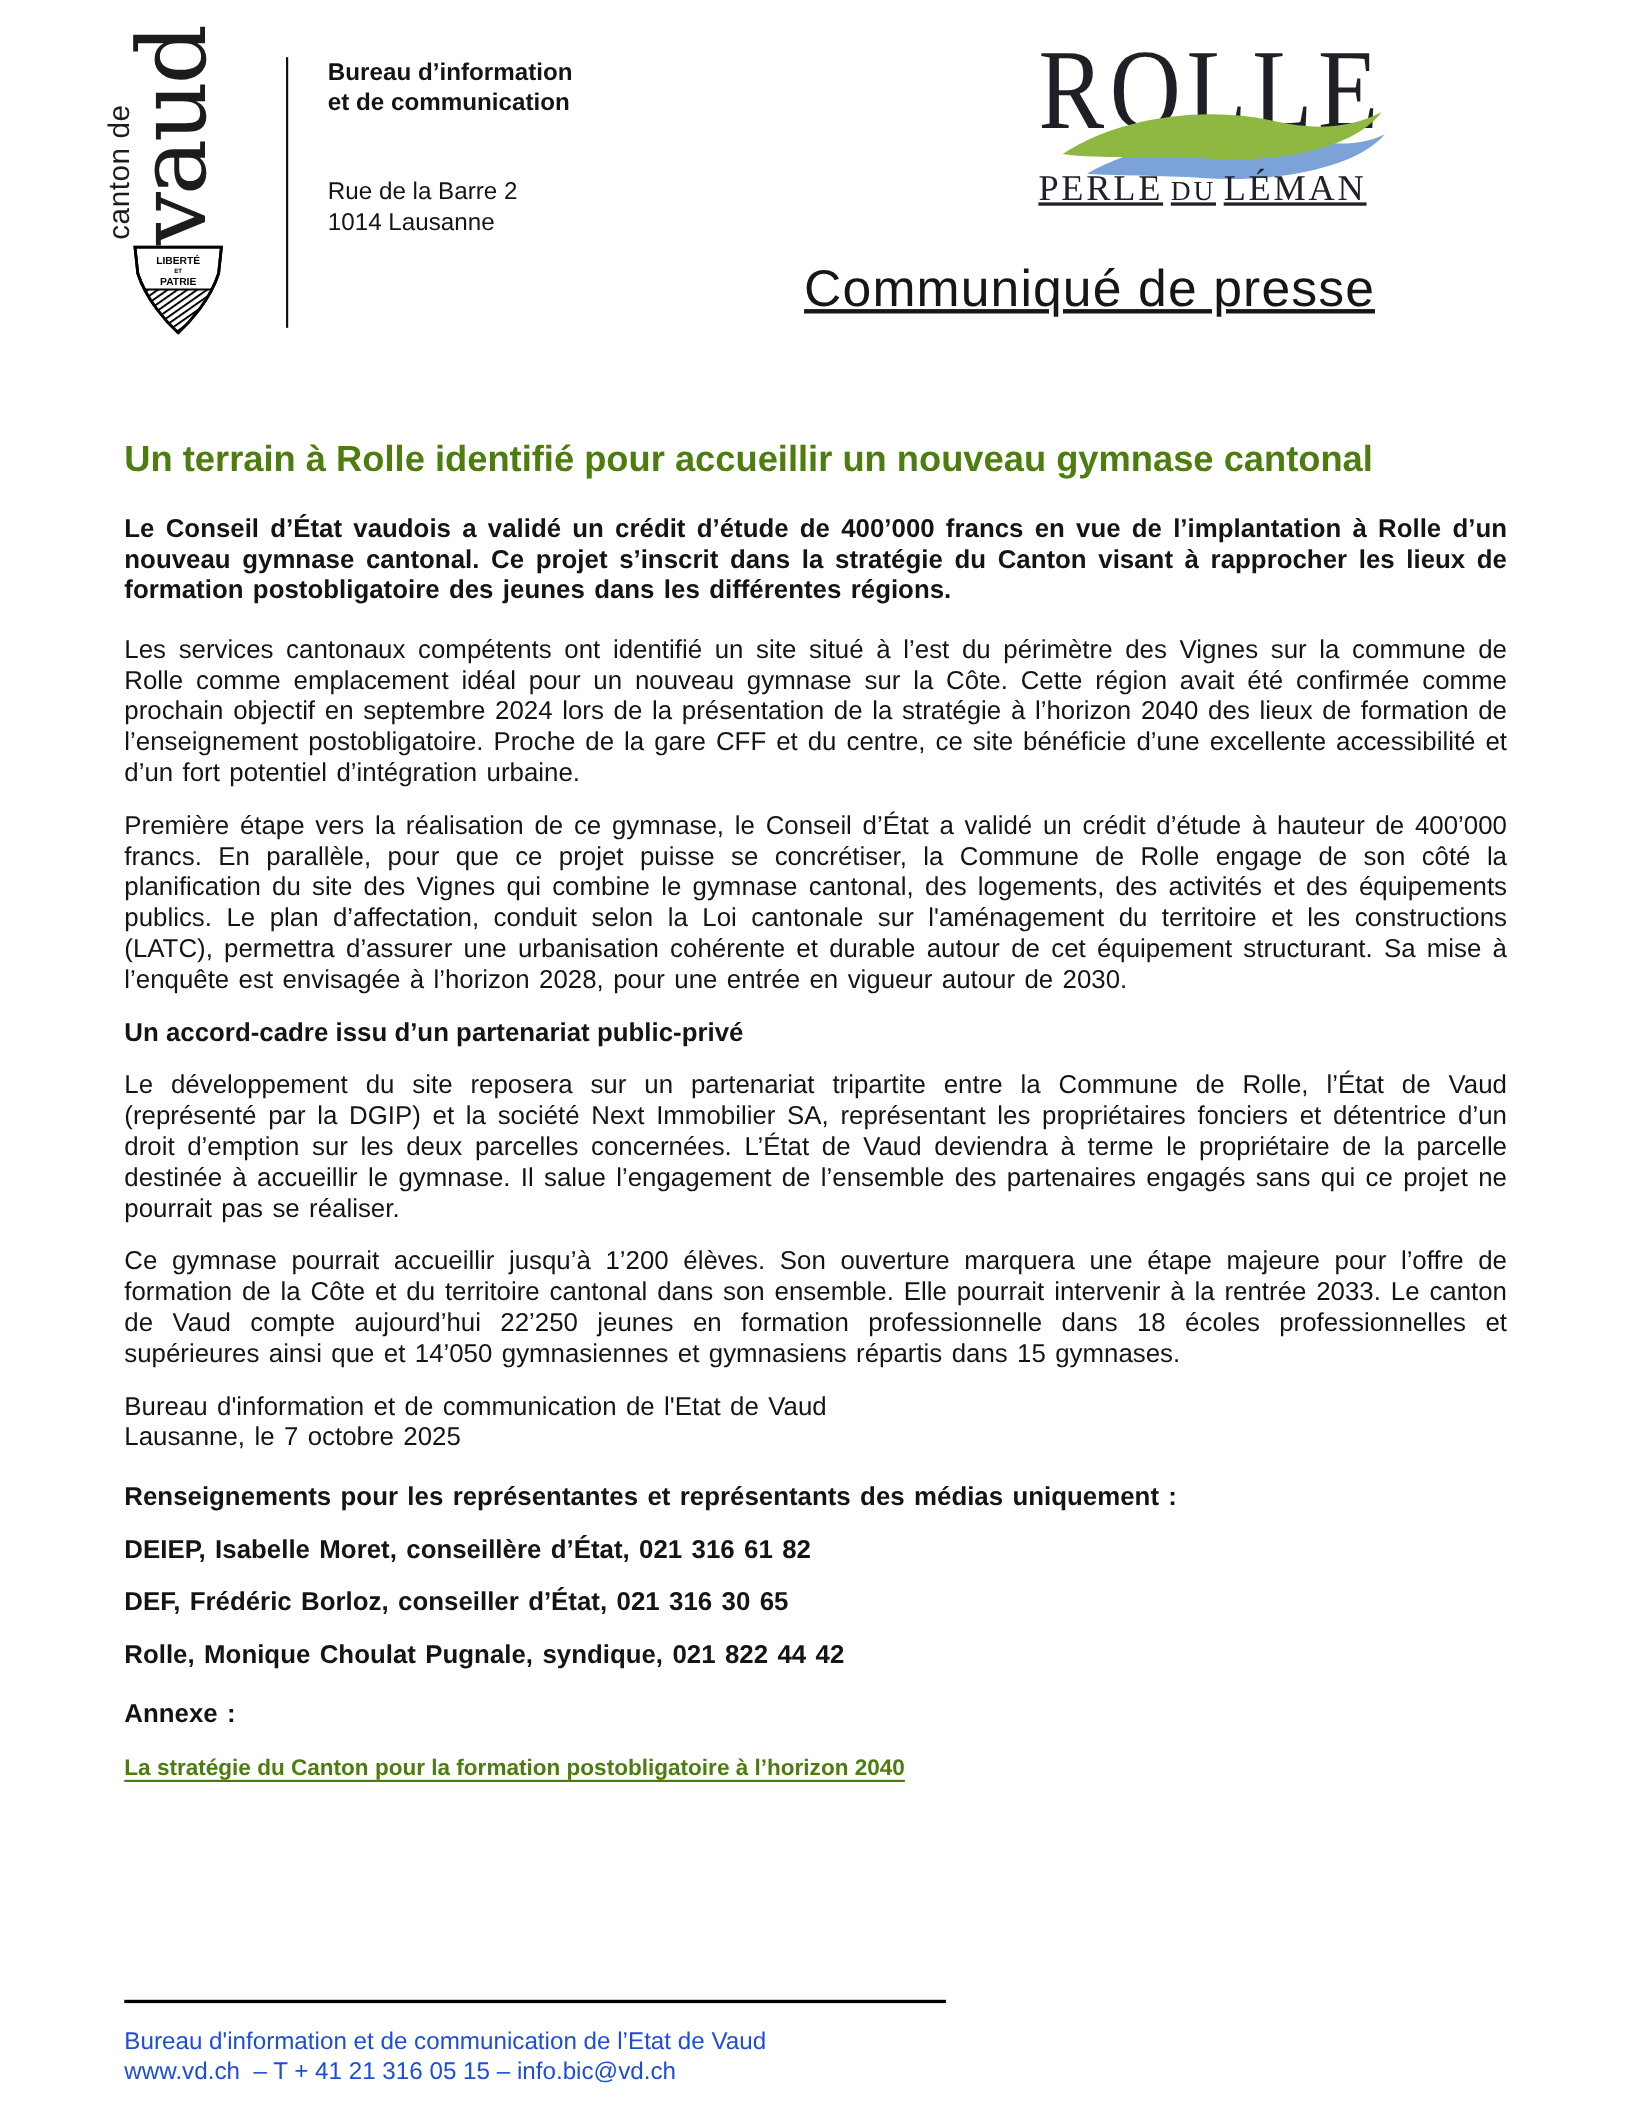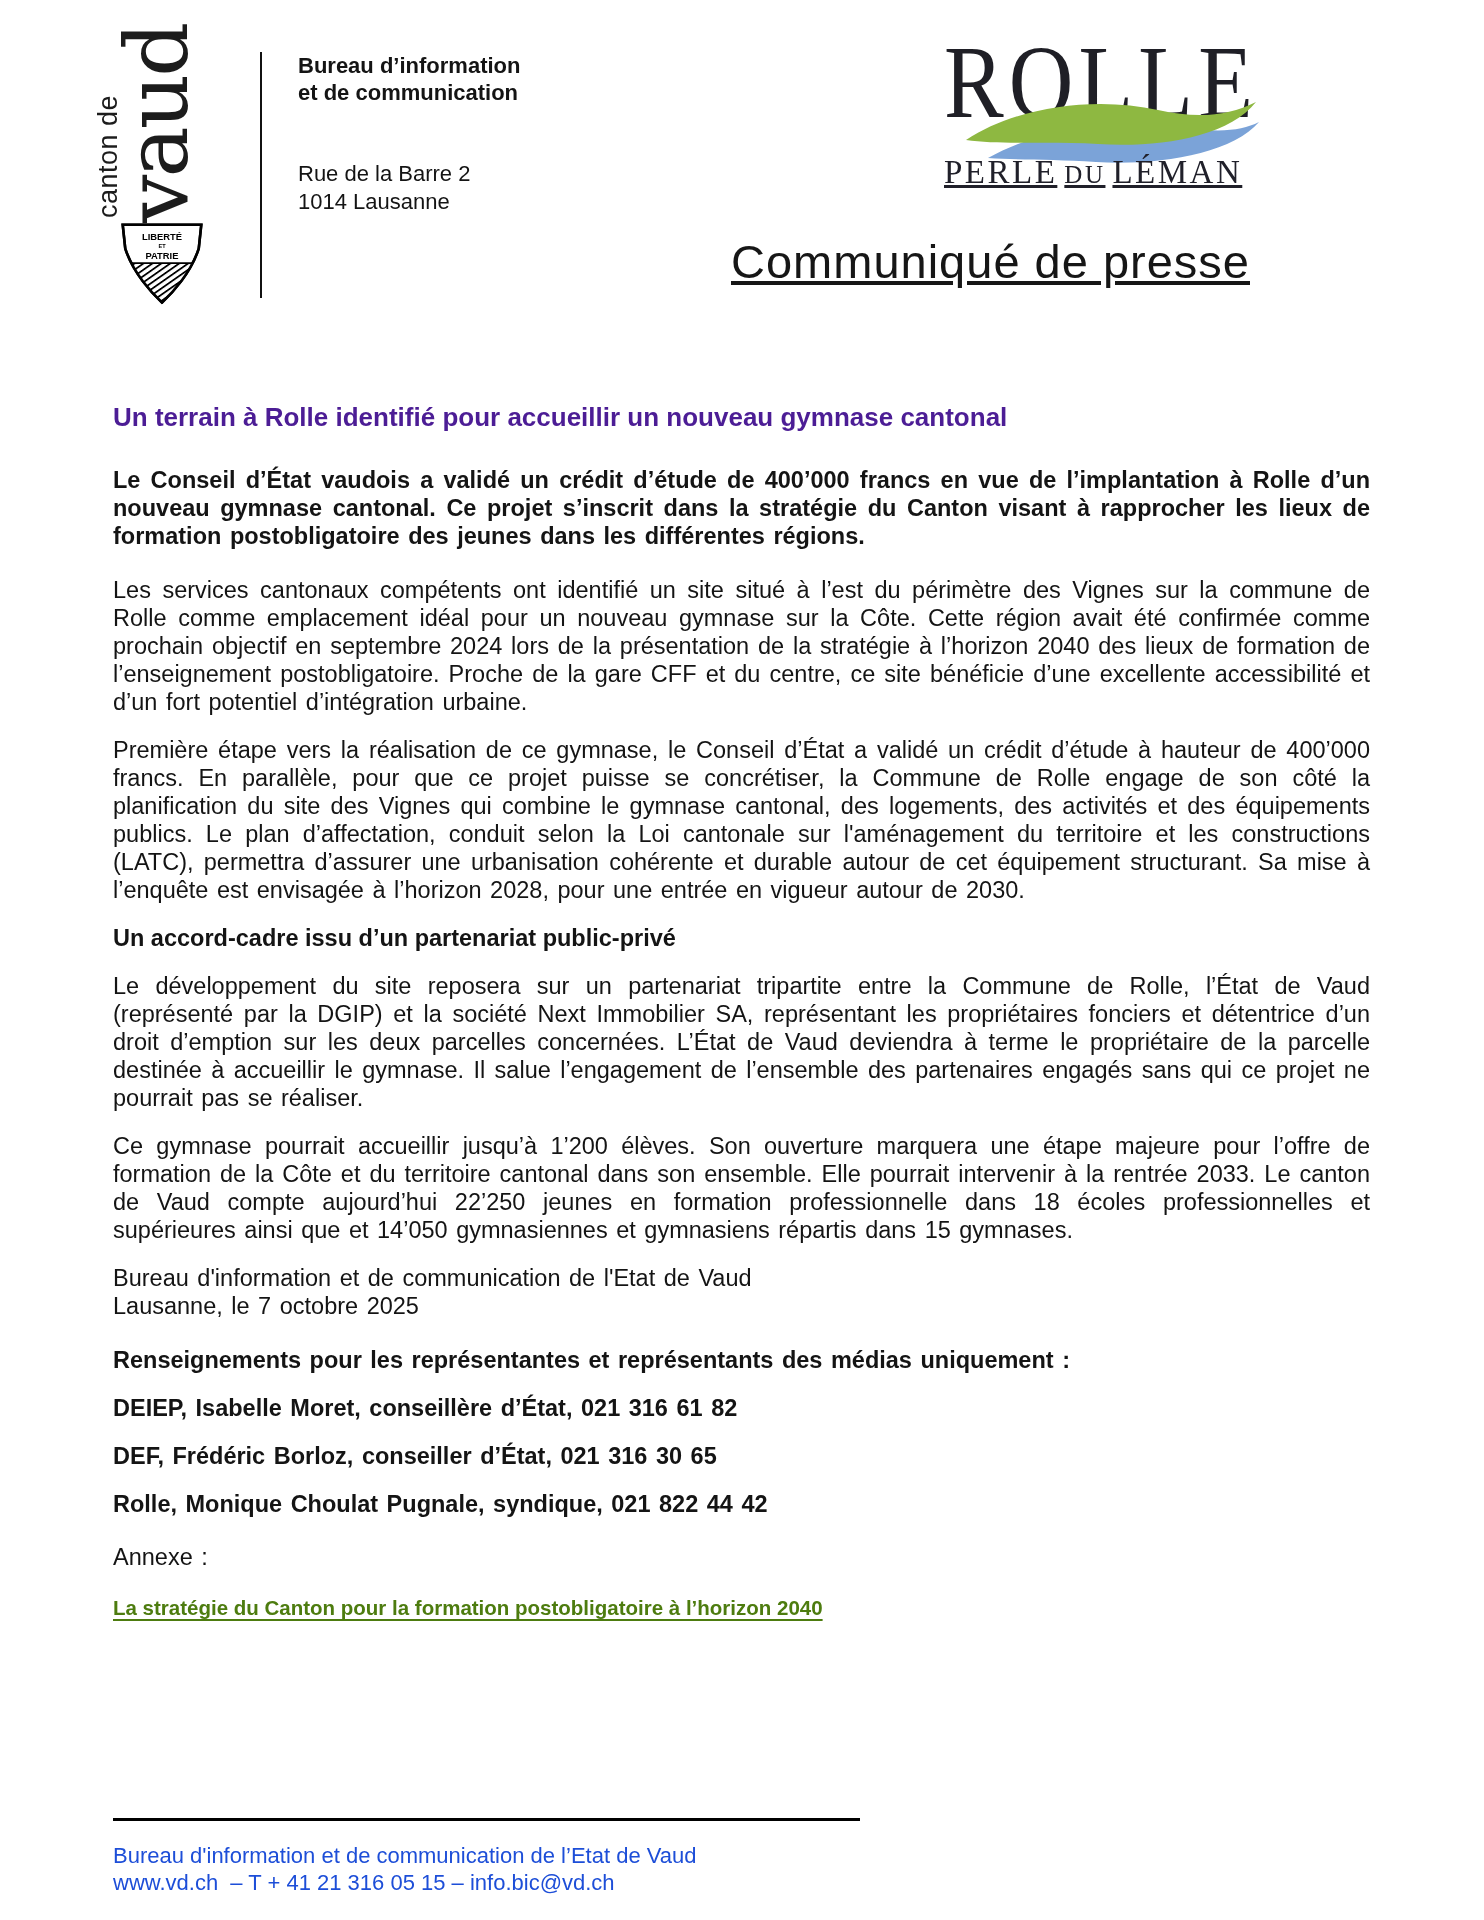--- a/index.html
+++ b/index.html
@@ -41,35 +41,35 @@
   }
   .rolle-sub .du{ font-size:25px; margin:0 7px; }
   .doc-type{
     position:absolute; right:234px; top:234px;
     font-size:47px; letter-spacing:1px; color:#161616;text-decoration:underline;
   }
 
   
   .content{ position:absolute; left:113px; top:394px; width:1257px; }
   .article-title{
-    font-size:26px; font-weight:bold; line-height:46px; margin:0 0 26px 0; color:#4c1d95;
+    font-size:33px; font-weight:bold; line-height:46px; margin:0 0 26px 0; color:#4d7c0f;
   }
   .content p{ margin:0 0 20px 0; font-size:23.5px; line-height:28px; text-align:justify; word-spacing:2px; }
   p.lead{ font-weight:bold; margin-bottom:26px; }
   .subheading{ font-size:23.5px; font-weight:bold; margin:2px 0 20px 0; line-height:28px; }
 
   .signoff-org{ text-align:left; padding-right:64px; margin-bottom:0 !important; }
   .dateline{ text-align:left !important; margin-bottom:0 !important; }
 
   .contacts{ margin-top:26px; }
   .contacts-heading, .contact-line{
     font-size:20.5px; font-weight:bold; line-height:25px; margin:0;
   }
   .annex{ margin-top:25px; }
-  .annex-label{ font-size:20.5px; font-weight:normal; line-height:25px; margin:0; }
+  .annex-label{ font-size:20.5px; font-weight:bold; line-height:25px; margin:0; }
   .annex-link{
     display:inline-block; margin-top:4px;
     font-size:20.5px; font-weight:bold; line-height:26px;
     color:#4d7c0f; text-decoration:underline; text-decoration-thickness:2px; text-underline-offset:4px;
     cursor:pointer;
   }
 
   
   .page-footer{ position:absolute; left:113px; top:1818px; width:1257px; }
   .footer-rule{ width:747px; height:3px; background:#000; margin:0 0 21px 0; }

